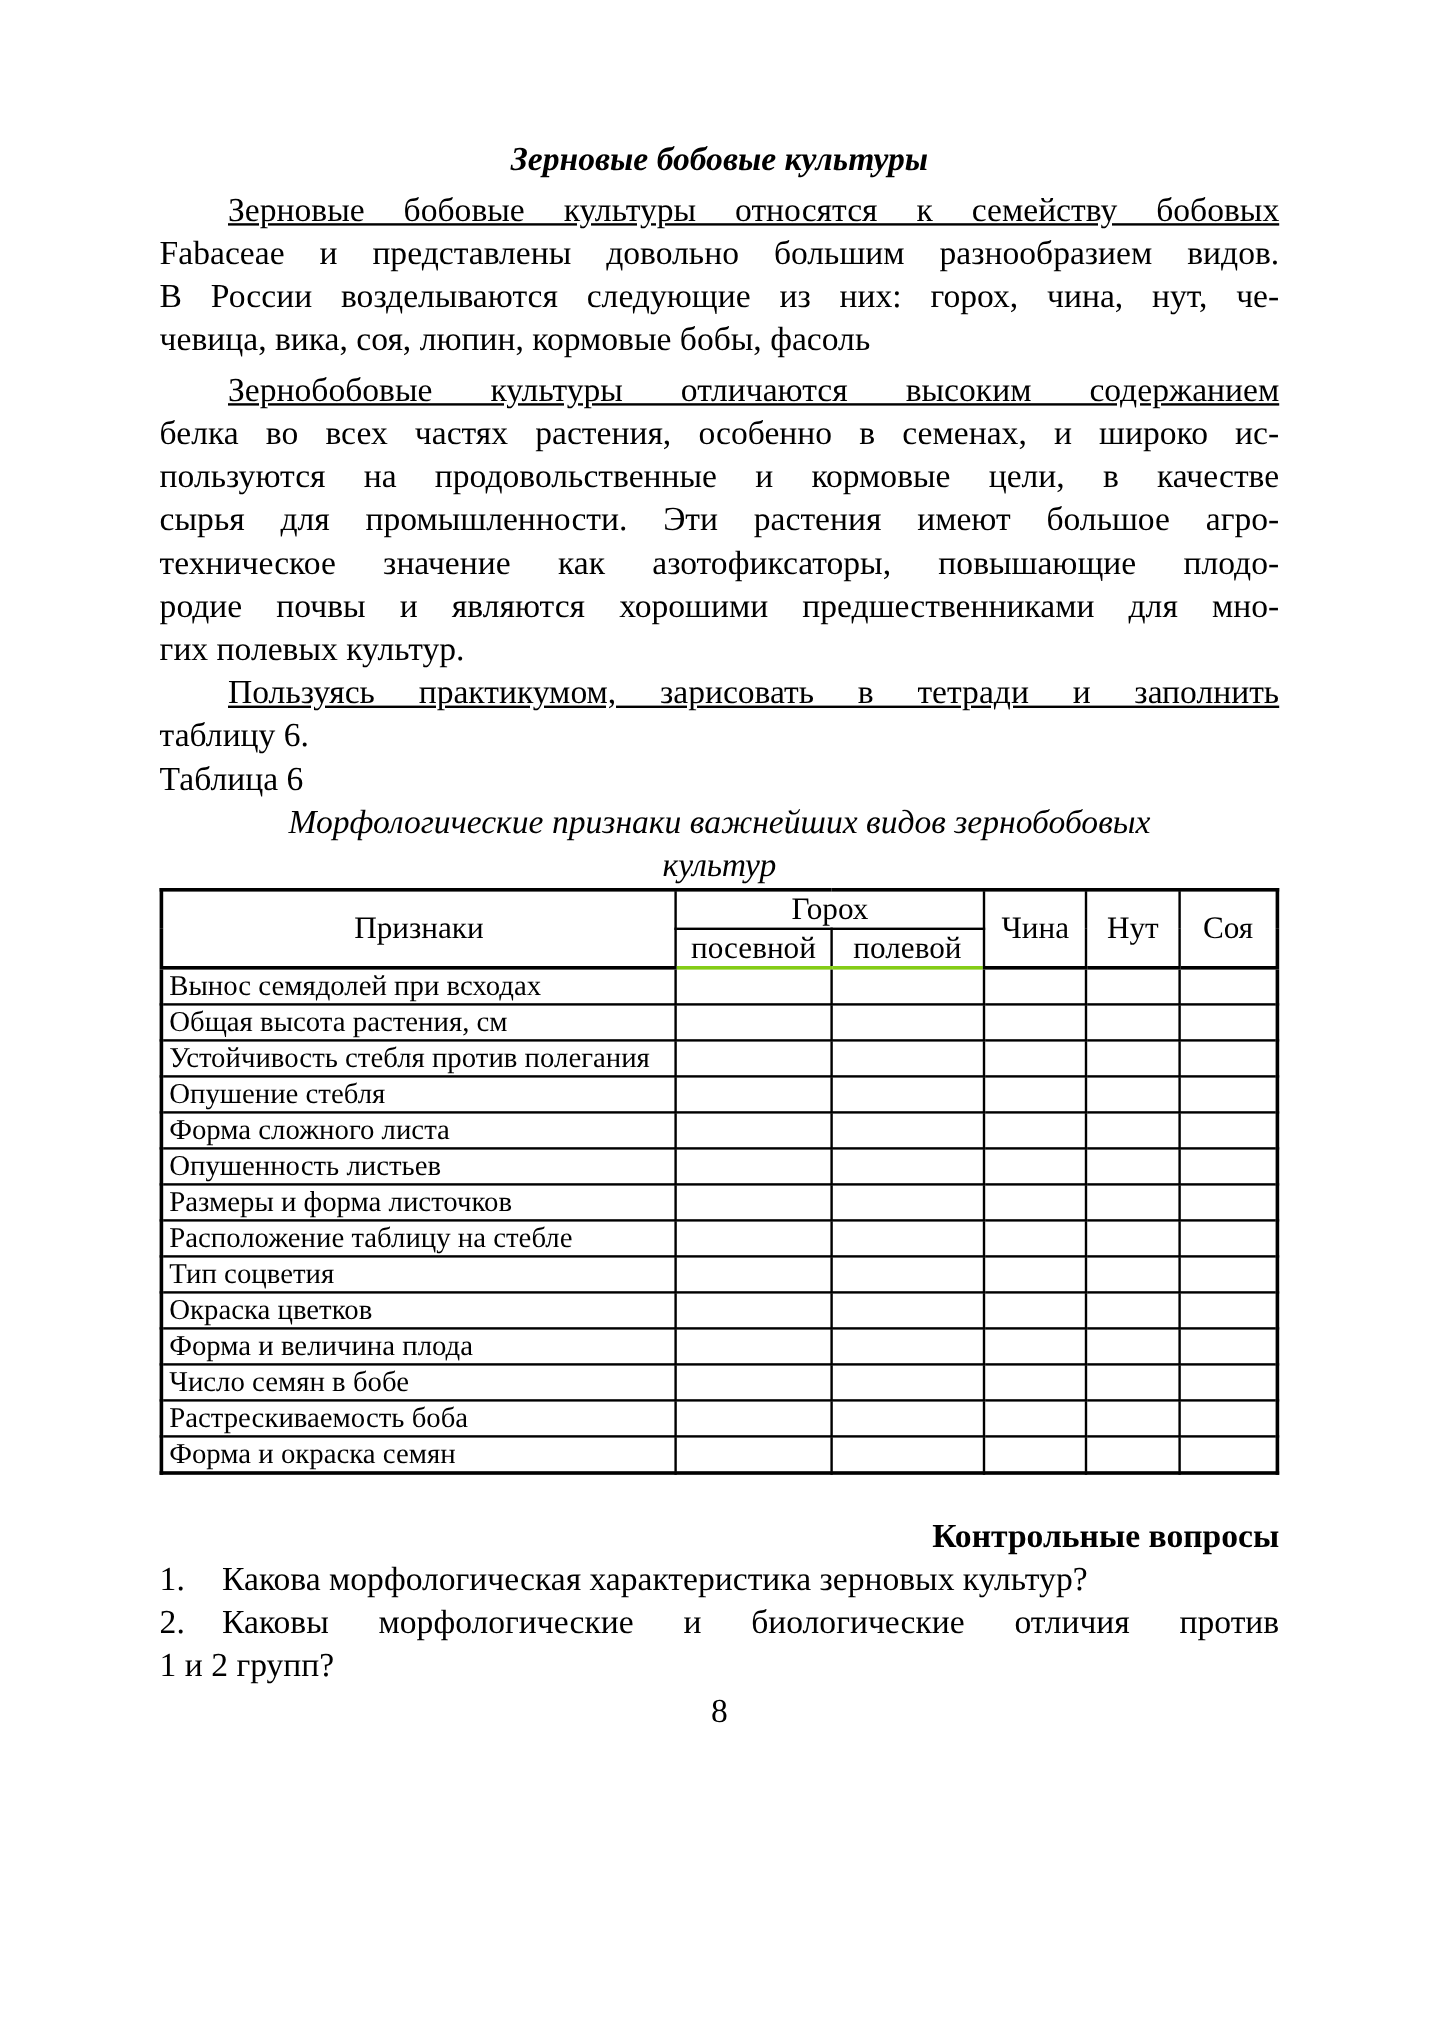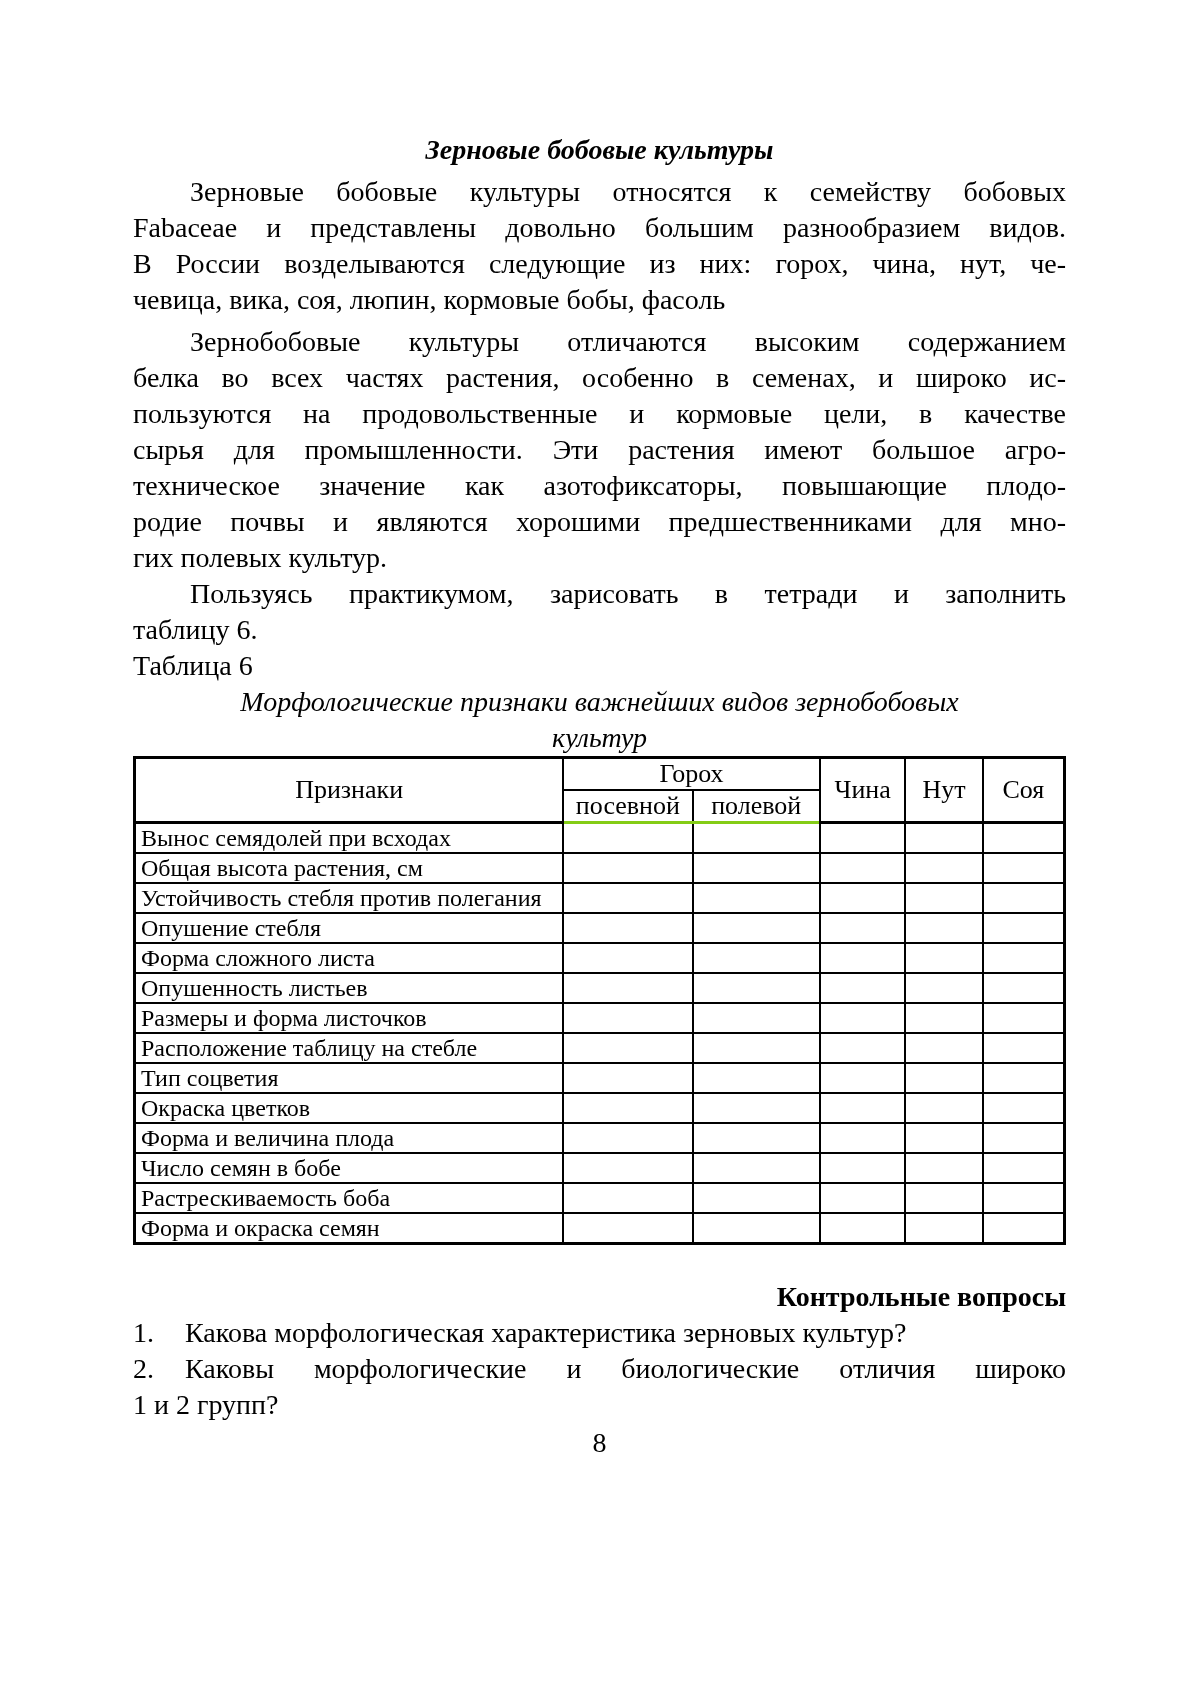--- a/index.html
+++ b/index.html
@@ -11,37 +11,36 @@
     margin: 0 auto;
     overflow: hidden;
     color: #000;
     font-family: "Liberation Serif", "DejaVu Serif", serif;
   }
   .content {
     position: absolute;
     left: 133px;
     top: 0;
     width: 933px;
-    padding-top: 88px;
-    font-size: 28px;
-    line-height: 36px;
-    margin-top: 44px;
+    padding-top: 116px;
+    font-size: 28px;
+    line-height: 36px;
   }
   .doc-title {
     font-weight: bold;
     font-style: italic;
     text-align: center;
     font-size: 28px;
     line-height: 36px;
     margin: 0;
   }
   .para { margin-top: 6px; }
   .para .line { white-space: nowrap; }
   .para .line.just { white-space: normal; text-align: justify; text-align-last: justify; }
-  .line.indent { text-indent: 57px; }
+  .line.indent { text-indent: 57px; text-decoration: underline; }
   .task-italic { font-style: italic; margin-top: 30px; }
   .instruction { margin-top: 0; }
   .table-label { text-align: left; margin-top: 0; }
   .table-caption { text-align: center; margin-top: 0; font-style: italic; }
   .table-caption .line { white-space: normal; }
 
   table.morph {
     width: 100%;
     border-collapse: collapse;
     table-layout: fixed;
@@ -269,21 +268,21 @@
 
     <h2 class="questions-heading">Контрольные вопросы</h2>
 
     <div>
         <div class="qline">
           <span class="qnum">1.</span>
           <span class="qtext">Какова морфологическая характеристика зерновых культур?</span>
         </div>
         <div class="qline">
           <span class="qnum">2.</span>
-          <span class="qtext just">Каковы морфологические и биологические отличия широко</span>
+          <span class="qtext just">Каковы морфологические и биологические отличия против</span>
         </div>
         <div class="qcont">1 и 2 групп?</div>
       </div>
 
     <div class="page-number">8</div>
 
   </div>
 </div>
 
 </body></html>

